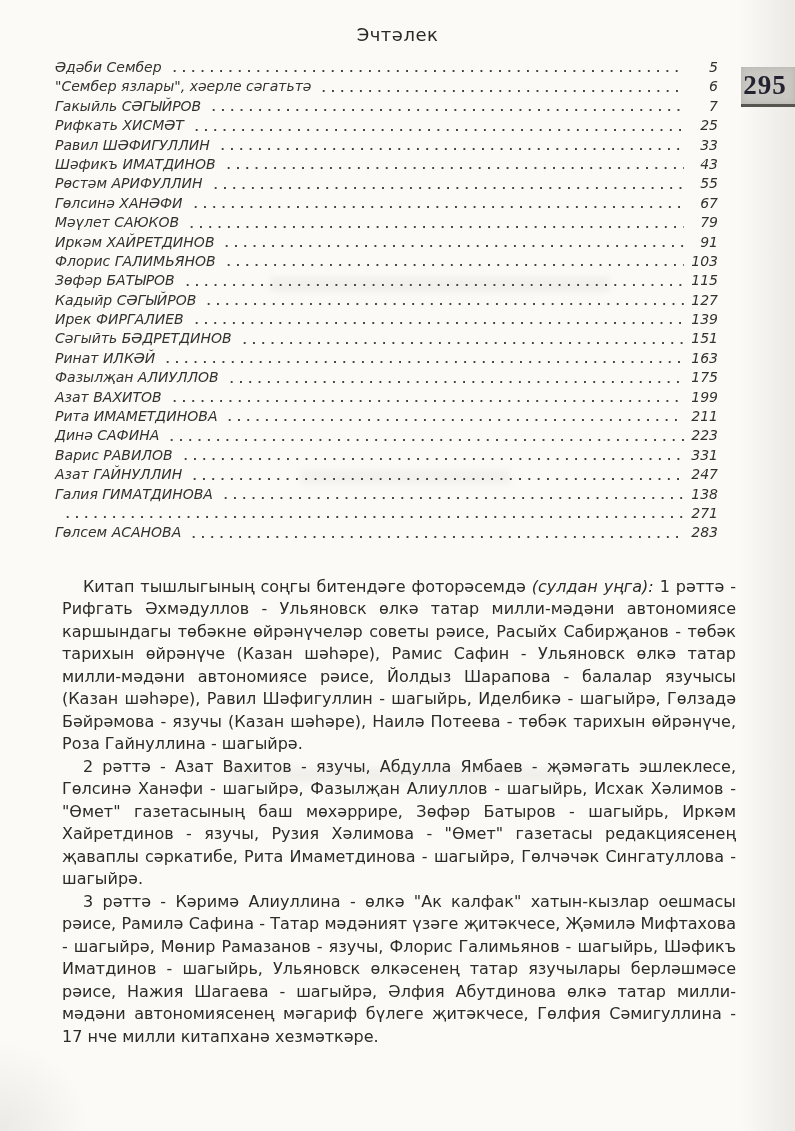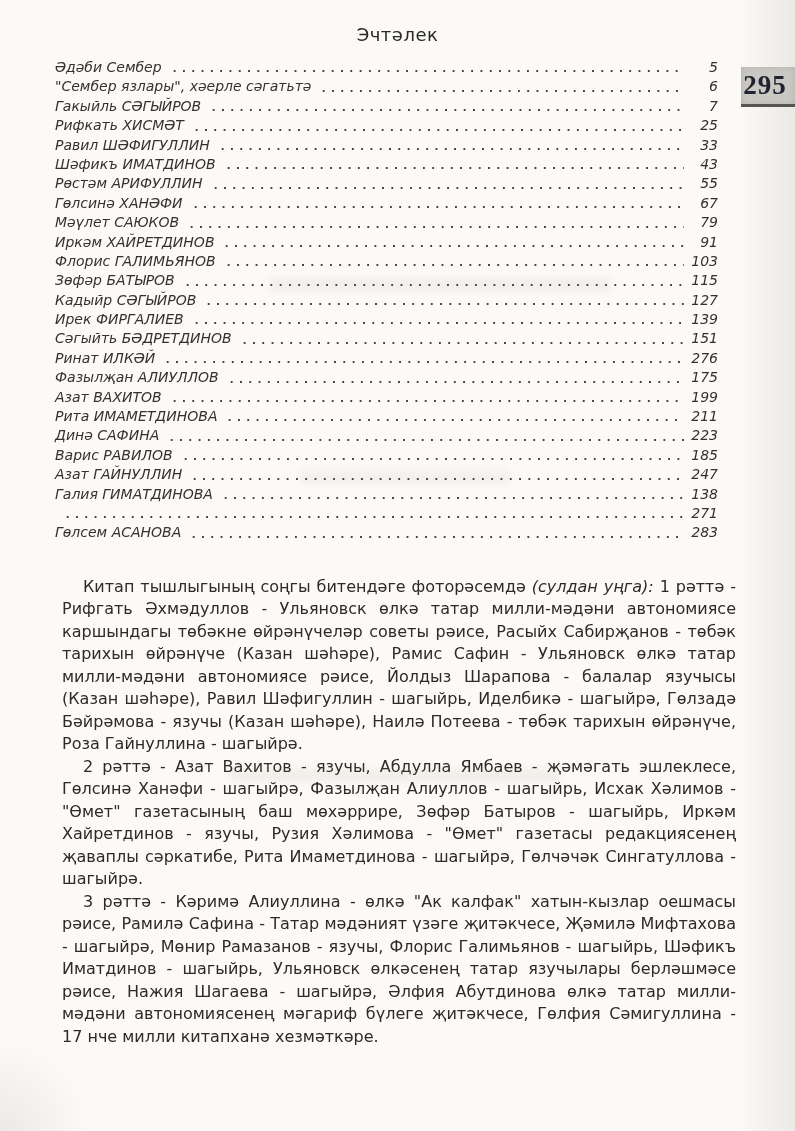--- a/index.html
+++ b/index.html
@@ -203,21 +203,21 @@
 
       <div class="toc-row">
         <span class="toc-name">Сәгыйть БӘДРЕТДИНОВ</span>
         <span class="toc-dots"></span>
         <span class="toc-page">151</span>
       </div>
 
       <div class="toc-row">
         <span class="toc-name">Ринат ИЛКӘЙ</span>
         <span class="toc-dots"></span>
-        <span class="toc-page">276</span>
+        <span class="toc-page">163</span>
       </div>
 
       <div class="toc-row">
         <span class="toc-name">Фазылҗан АЛИУЛЛОВ</span>
         <span class="toc-dots"></span>
         <span class="toc-page">175</span>
       </div>
 
 
       <div class="toc-row">
@@ -234,21 +234,21 @@
 
       <div class="toc-row">
         <span class="toc-name">Динә САФИНА</span>
         <span class="toc-dots"></span>
         <span class="toc-page">223</span>
       </div>
 
       <div class="toc-row">
         <span class="toc-name">Варис РАВИЛОВ</span>
         <span class="toc-dots"></span>
-        <span class="toc-page">185</span>
+        <span class="toc-page">331</span>
       </div>
 
       <div class="toc-row">
         <span class="toc-name">Азат ГАЙНУЛЛИН</span>
         <span class="toc-dots"></span>
         <span class="toc-page">247</span>
       </div>
 
       <div class="toc-row">
         <span class="toc-name">Галия ГИМАТДИНОВА</span>

